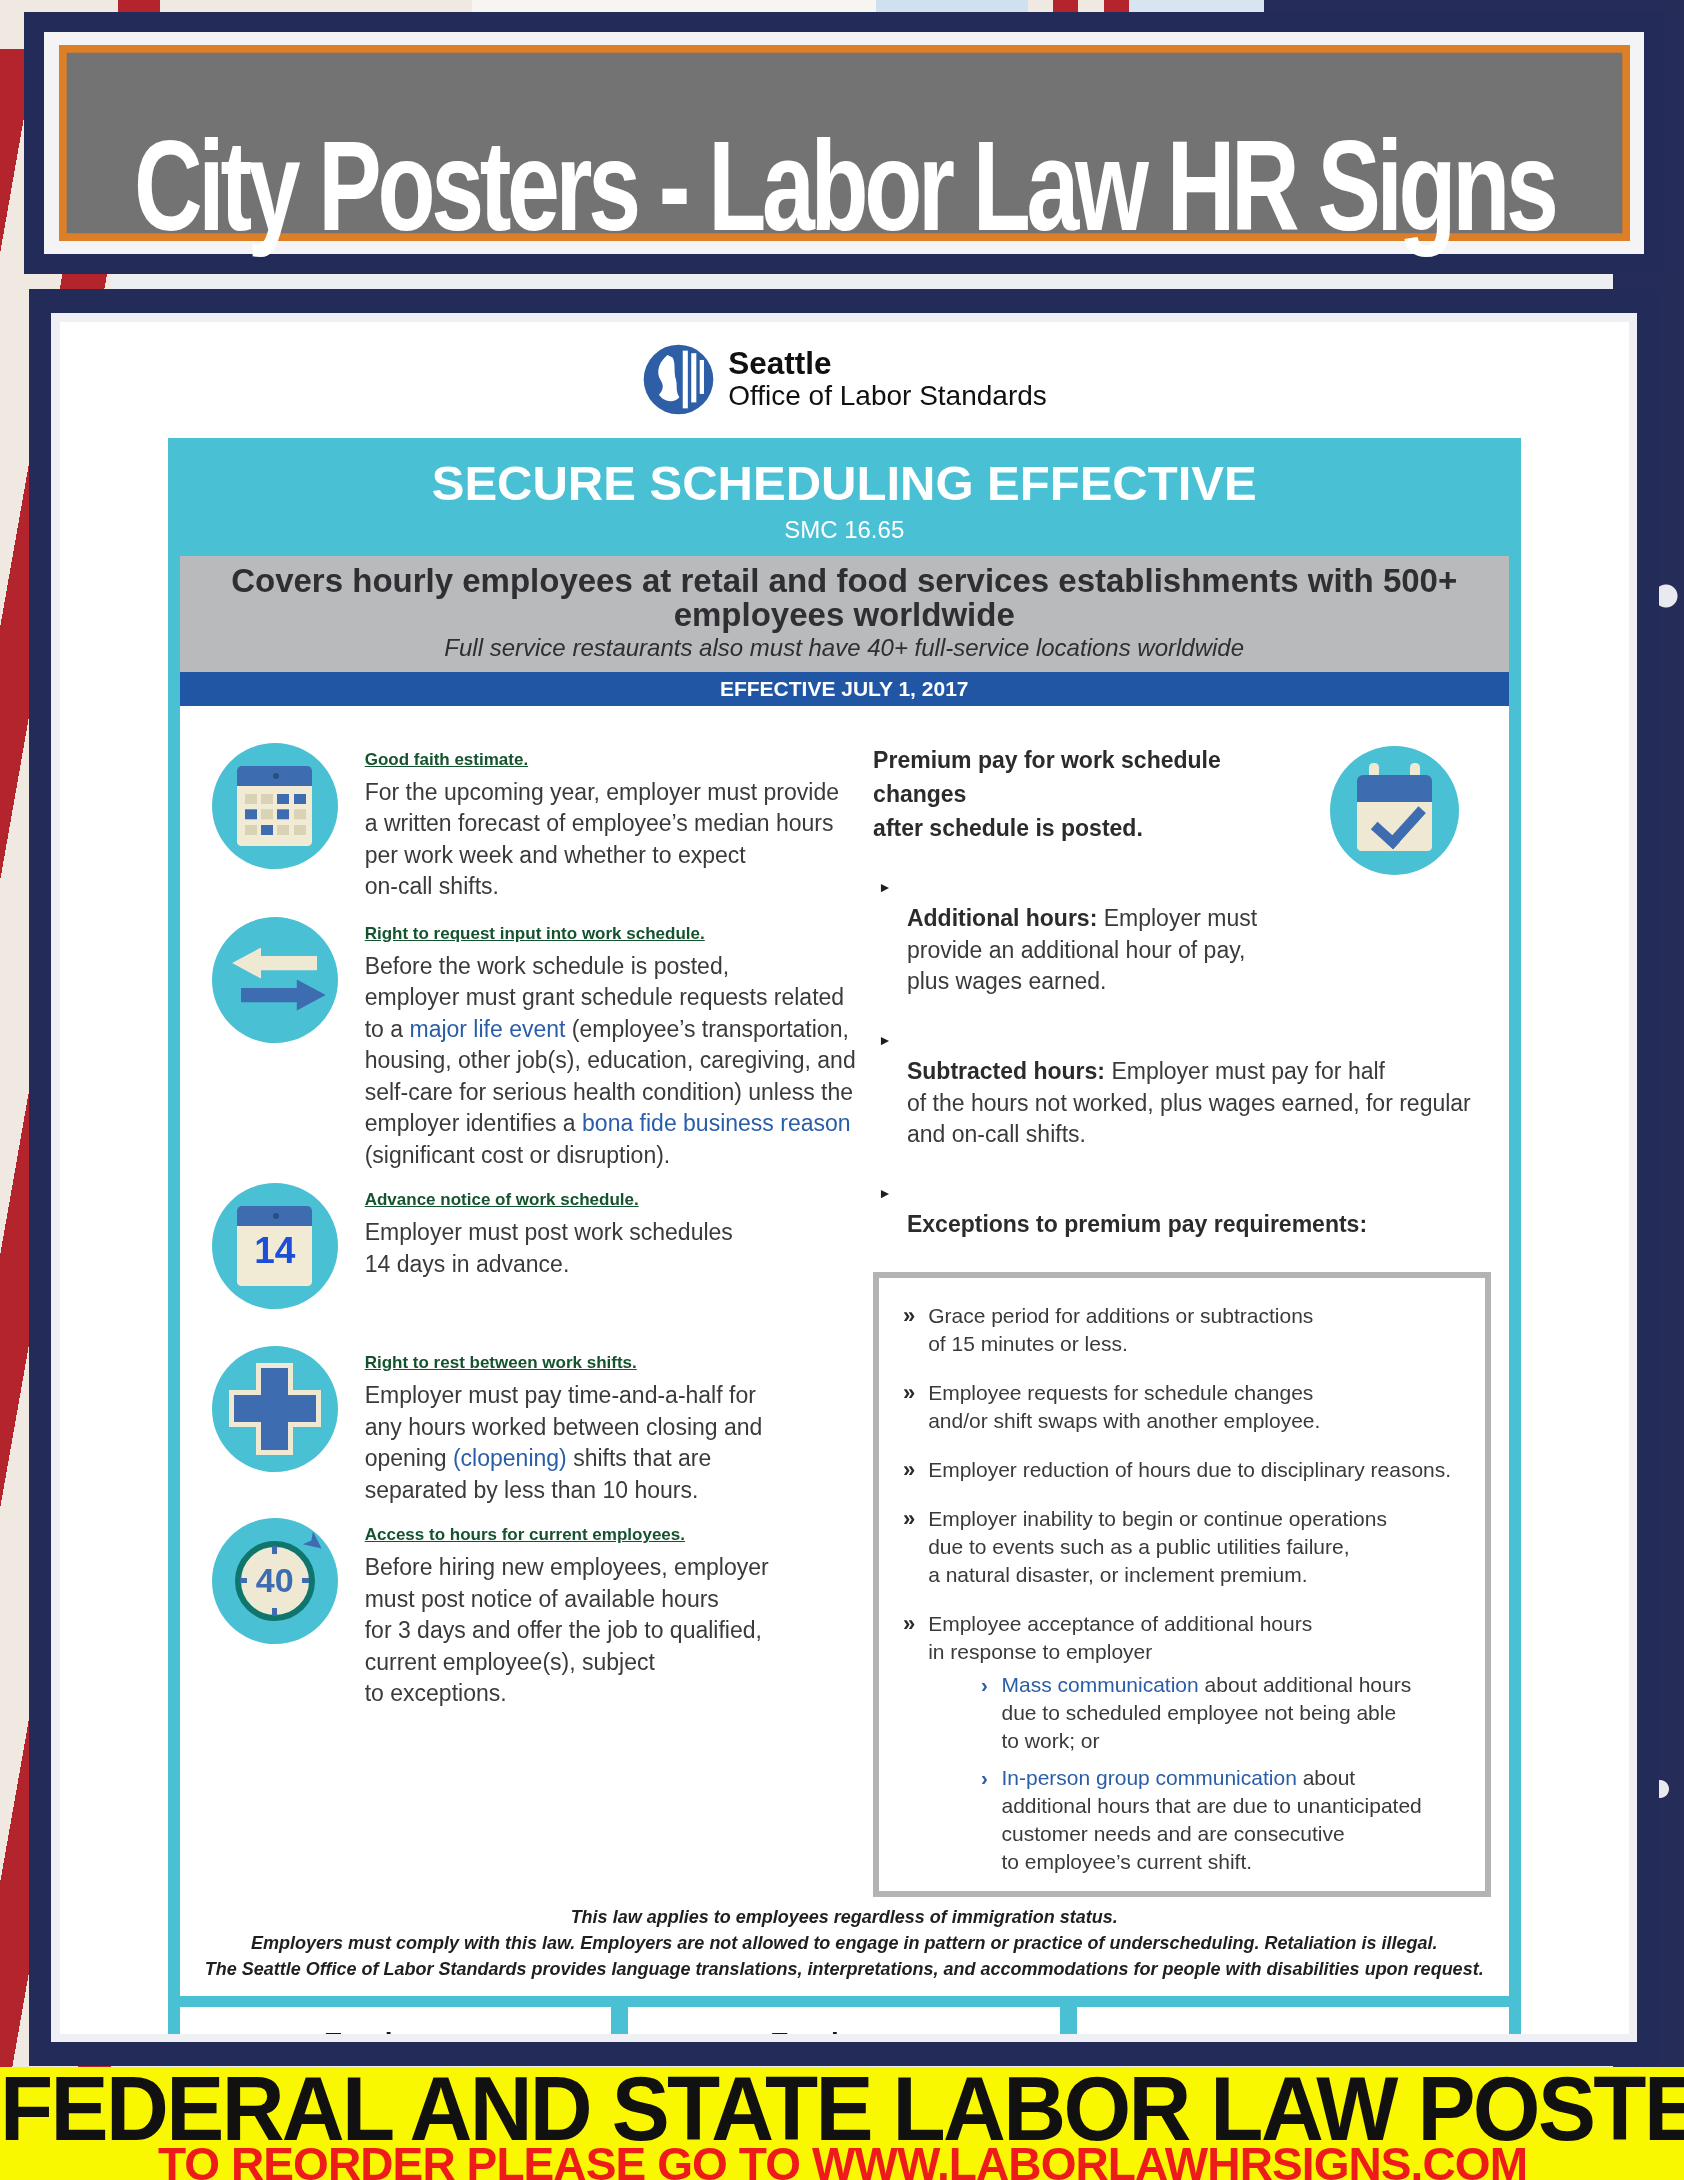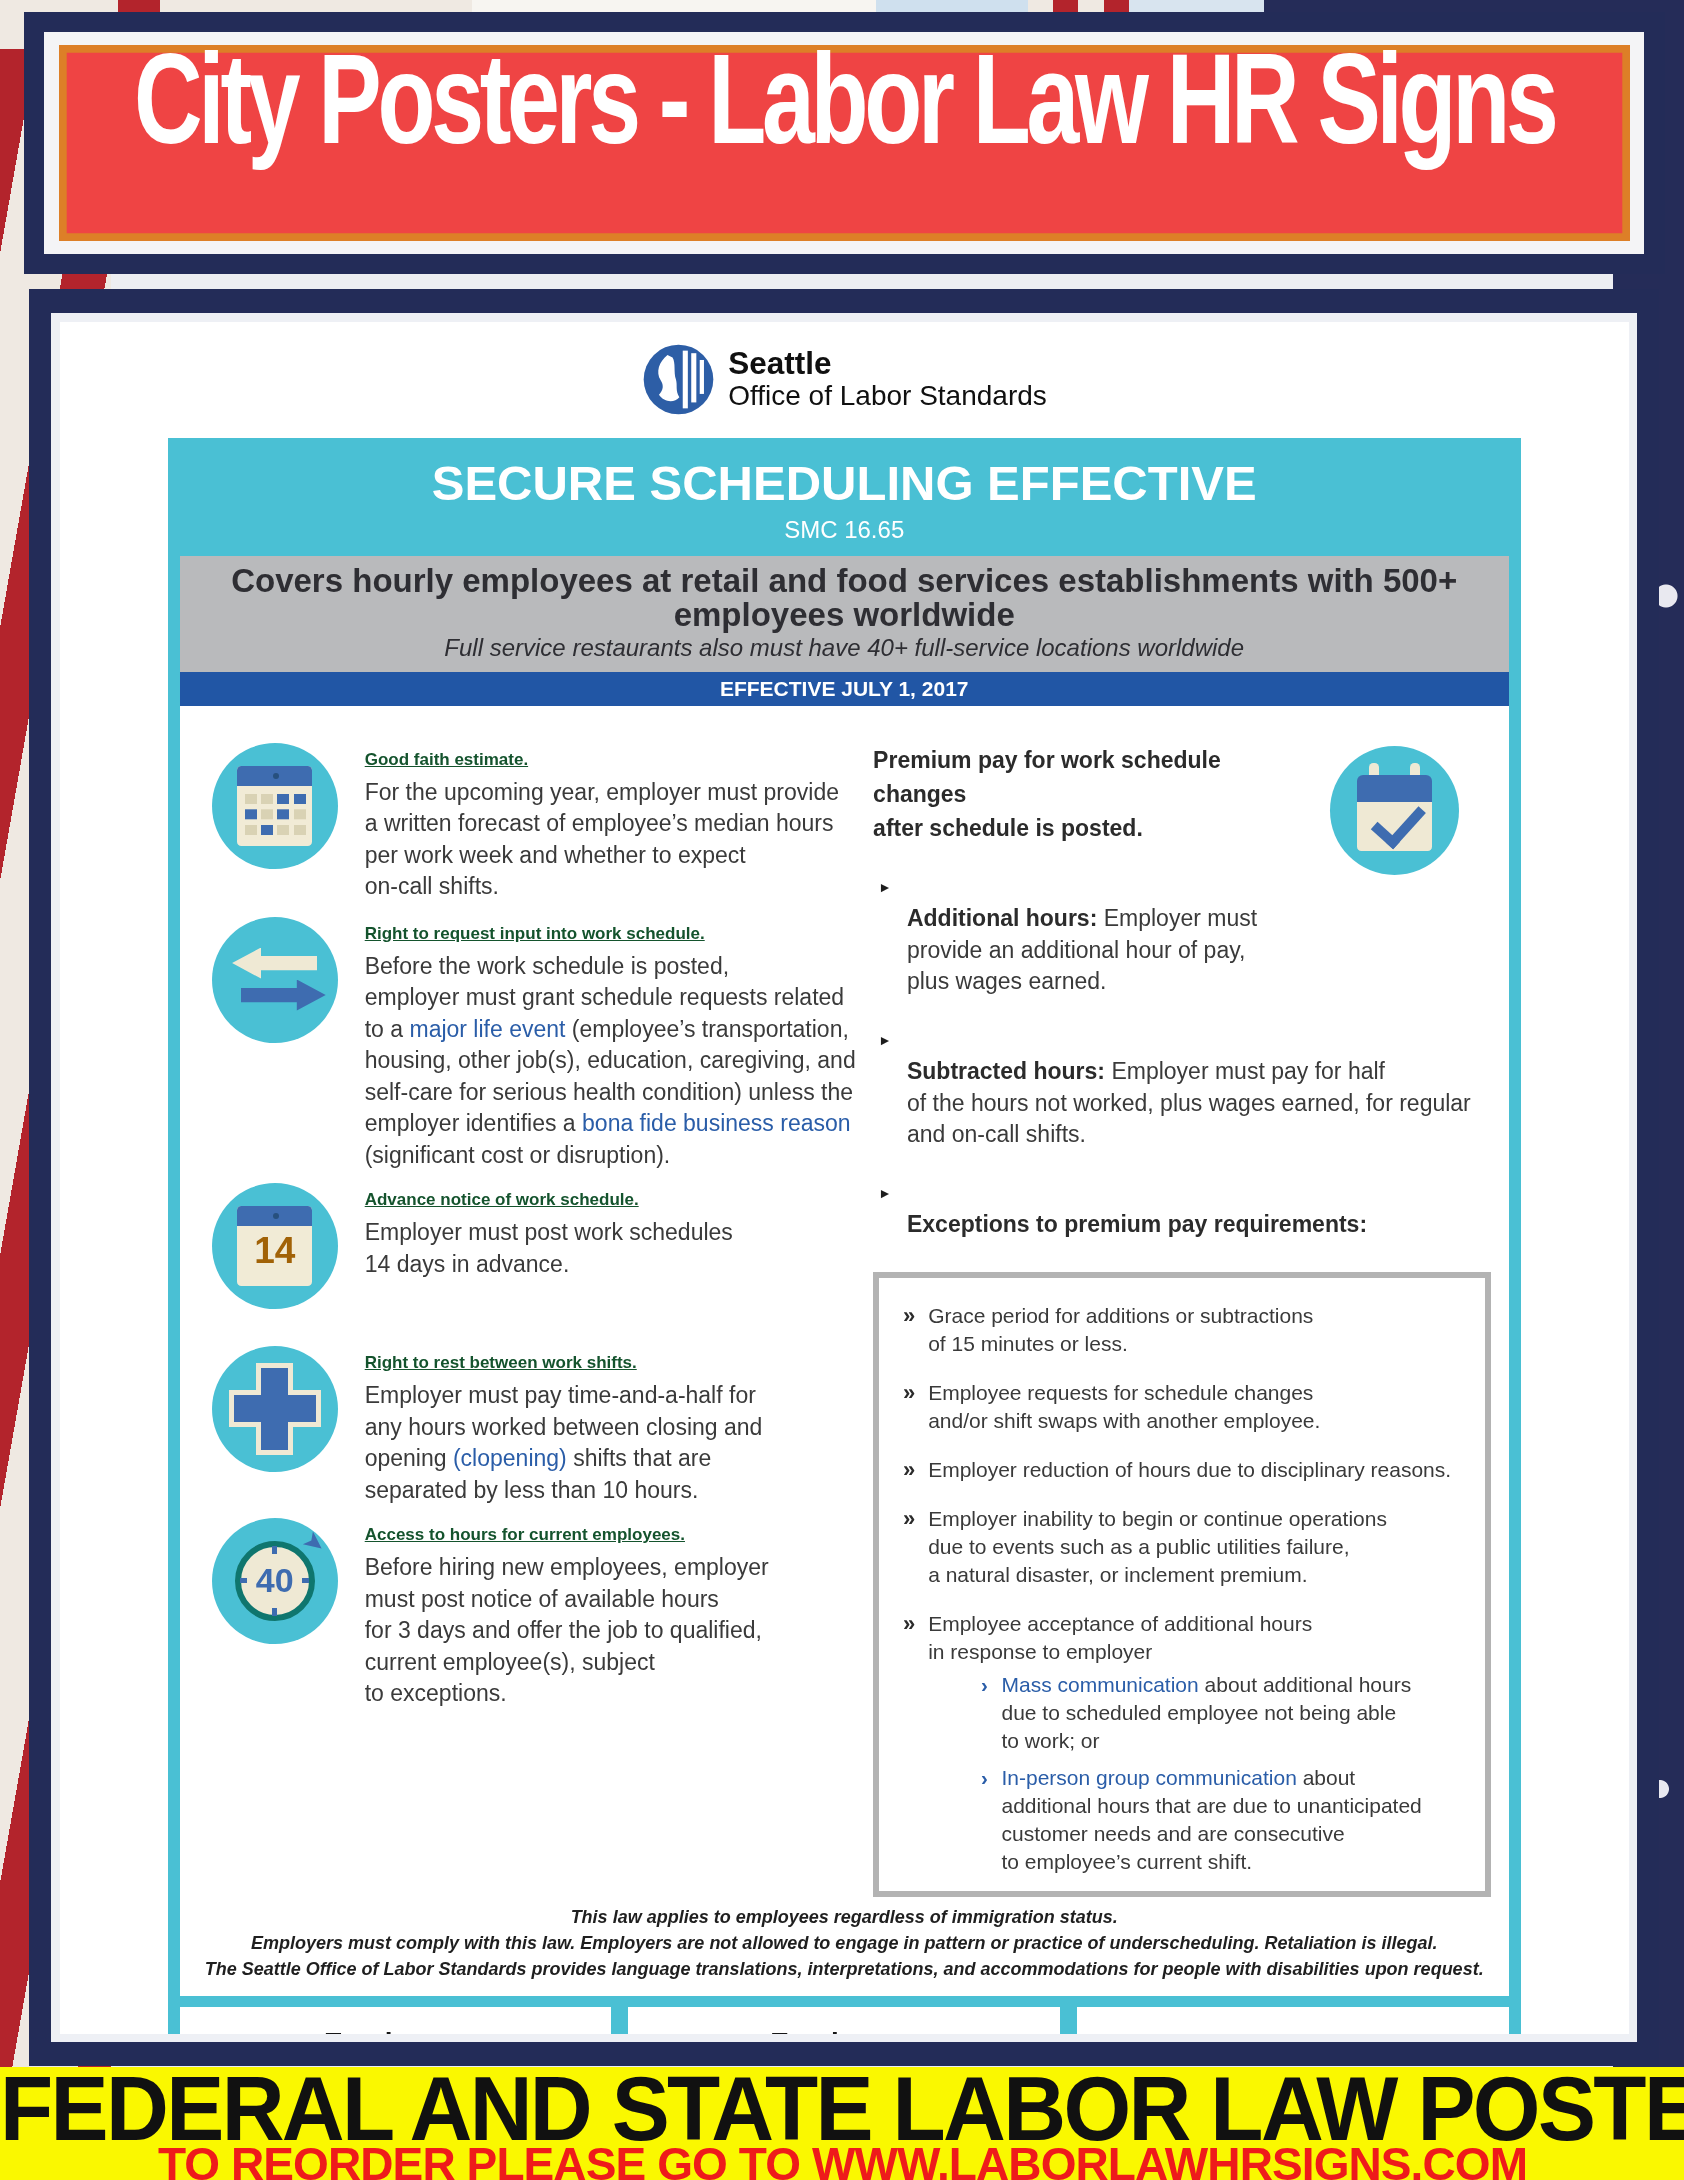--- a/index.html
+++ b/index.html
@@ -16,21 +16,21 @@
        radial-gradient(circle at 47px 1789px,#e9e9f0 0 8.5px,transparent 9.4px);}
   .bg-top{position:absolute;top:0;left:0;width:100%;height:49px;
      background:linear-gradient(to right,#efe9e2 0 7%,#b3242c 7% 9.5%,#efe9e2 9.5% 28%,
        #f7f5f1 28% 52%,#cfe0ee 52% 61%,#efe9e2 61% 62.5%,#b3242c 62.5% 64%,#efe9e2 64% 65.5%,
        #b3242c 65.5% 67%,#d8e4ef 67% 75%,#252c58 75% 100%);}
 
   
   .banner-frame{position:relative;margin:12px 20.4px 0 24px;height:262px;background:#232c58;
      padding:20.4px;box-sizing:border-box;}
   .banner-white{background:#f4f4f6;height:100%;padding:12.8px 14.5px;box-sizing:border-box;}
-  .banner-orange{background:#ef4444;height:100%;display:flex;align-items:flex-start;justify-content:center;
+  .banner-orange{background:#737373;height:100%;display:flex;align-items:flex-end;justify-content:center;
      box-shadow:inset 0 0 0 7.7px #dd7f27;}
   .banner-title{font-size:95px;font-weight:bold;color:#ffffff;letter-spacing:-4.3px;white-space:nowrap;
      display:inline-block;transform:scaleY(1.34);}
 
   
   .main-frame{position:relative;margin:15.3px 25.6px 0 29px;height:1777px;background:#232c58;
      padding:24px 22px;box-sizing:border-box;}
   .main-light{background:#eef0f5;height:100%;padding:8.5px;box-sizing:border-box;}
   .main-white{background:#ffffff;height:100%;overflow:hidden;}
 
@@ -102,21 +102,21 @@
   .cal-grid{position:absolute;left:7.7px;top:28px;width:12px;height:10.2px;background:#d9d2b4;
      box-shadow:16px 0 #d9d2b4,32px 0 #3e6cb0,49px 0 #3e6cb0,
        0 15.3px #3e6cb0,16px 15.3px #d9d2b4,32px 15.3px #3e6cb0,49px 15.3px #d9d2b4,
        0 31px #d9d2b4,16px 31px #3e6cb0,32px 31px #d9d2b4,49px 31px #d9d2b4;}
   
   .arrowL{position:absolute;left:20.4px;top:31px;width:85px;height:31px;background:#efe9d4;
      clip-path:polygon(0 50%,34% 0,34% 27%,100% 27%,100% 73%,34% 73%,34% 100%);}
   .arrowR{position:absolute;left:29px;top:63px;width:85px;height:31px;background:#3e6cb0;
      clip-path:polygon(100% 50%,66% 0,66% 27%,0 27%,0 73%,66% 73%,66% 100%);}
   
-  .cal-num{position:absolute;left:0;right:0;top:24px;text-align:center;font-size:37px;font-weight:bold;color:#a16207;}
+  .cal-num{position:absolute;left:0;right:0;top:24px;text-align:center;font-size:37px;font-weight:bold;color:#1d4ed8;}
   
   .plus-h-o{position:absolute;left:17px;top:44px;width:92px;height:37px;background:#efe9d4;}
   .plus-v-o{position:absolute;left:44px;top:17px;width:37px;height:92px;background:#efe9d4;}
   .plus-h-i{position:absolute;left:22px;top:49px;width:82px;height:27px;background:#3e6cb0;}
   .plus-v-i{position:absolute;left:49px;top:22px;width:27px;height:82px;background:#3e6cb0;}
   
   .clk{position:absolute;left:23px;top:23px;width:80px;height:80px;border-radius:50%;background:#efe9d4;
      border:6px solid #0f766e;box-sizing:border-box;text-align:center;line-height:66px;
      font-size:34px;font-weight:bold;color:#3e6cb0;}
   .clk-tick{position:absolute;background:#3e6cb0;}

